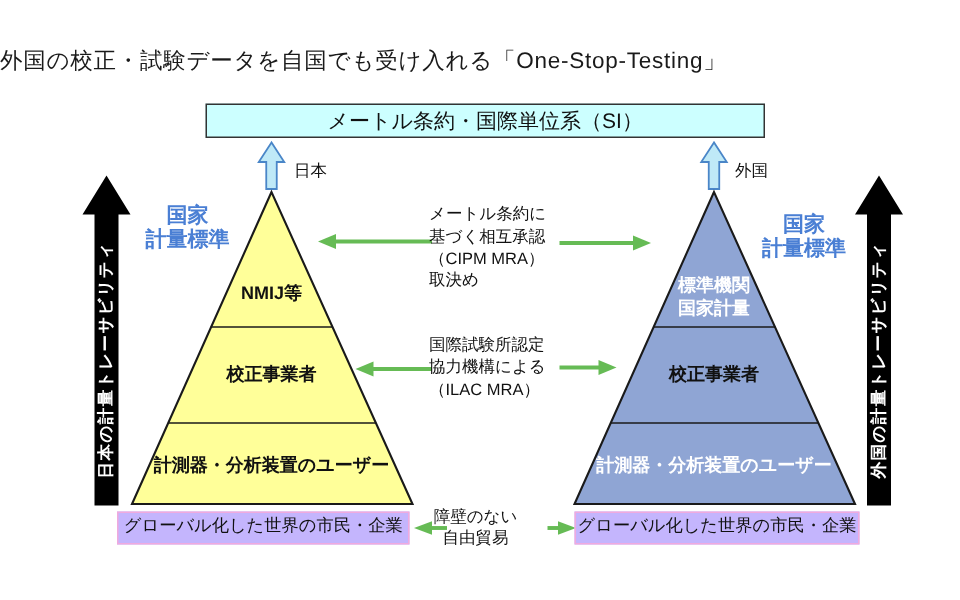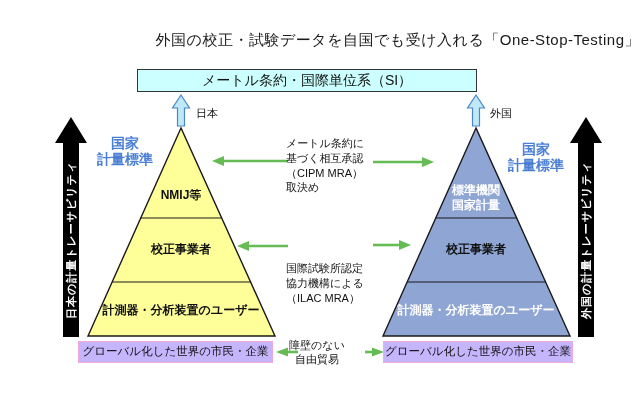--- a/index.html
+++ b/index.html
@@ -3,25 +3,25 @@
 <meta charset="utf-8">
 <style>
   html,body{margin:0;padding:0;background:#fff;}
   #stage{
     position:relative;width:640px;height:400px;background:#ffffff;overflow:hidden;
     font-family:"Liberation Sans","DejaVu Sans",sans-serif;color:#111;
   }
   #diagram-svg{position:absolute;left:0;top:0;z-index:0;}
   .lbl{position:absolute;z-index:2;white-space:nowrap;}
   .title{
-    left:0;top:31px;width:640px;text-align:right;
+    left:0;top:31px;width:640px;text-align:left;
     font-size:15px;color:#1a1a1a;letter-spacing:0.5px;
   }
   .si-box{
-    left:137px;top:69px;width:340px;height:23px;box-sizing:border-box;
+    left:137px;top:69px;width:373px;height:23px;box-sizing:border-box;
     background:#ccffff;border:1.5px solid #333;
     text-align:center;font-size:14px;line-height:20px;color:#111;
   }
   .conn-label{font-size:11px;color:#111;}
   .jp-conn{left:196px;top:106px;}
   .fg-conn{left:490px;top:106px;}
   .vtext{
     width:200px;height:16px;text-align:center;
     font-size:11px;font-weight:bold;color:#fff;letter-spacing:1px;
     transform:rotate(-90deg);transform-origin:center center;line-height:16px;
@@ -37,21 +37,21 @@
   .pyr-label{font-weight:bold;font-size:12px;text-align:center;color:#111;line-height:15px;}
   .white-text{color:#ffffff;}
   .lv1-l{left:131px;top:188px;width:100px;}
   .lv2-l{left:111px;top:242px;width:140px;}
   .lv3-l{left:76px;top:303px;width:210px;}
   .lv1-r{left:426px;top:183px;width:100px;line-height:14.5px;}
   .lv2-r{left:406px;top:242px;width:140px;}
   .lv3-r{left:371px;top:303px;width:210px;}
   .mra{font-size:11px;line-height:14.8px;color:#111;}
   .mra-upper{left:286px;top:136px;}
-  .mra-lower{left:286px;top:223px;margin-top:38px;}
+  .mra-lower{left:286px;top:223px;}
   .free-trade{left:264px;top:338px;width:106px;text-align:center;font-size:11px;line-height:14px;color:#111;}
   .pink-box{
     height:22px;box-sizing:border-box;background:#c4b5fd;border:1px solid #f0aade;
     text-align:center;font-size:11.5px;line-height:19px;color:#111;
   }
   .pink-left{left:78px;top:341px;width:195px;}
   .pink-right{left:383px;top:341px;width:190px;}
 </style>
 </head>
 <body>

